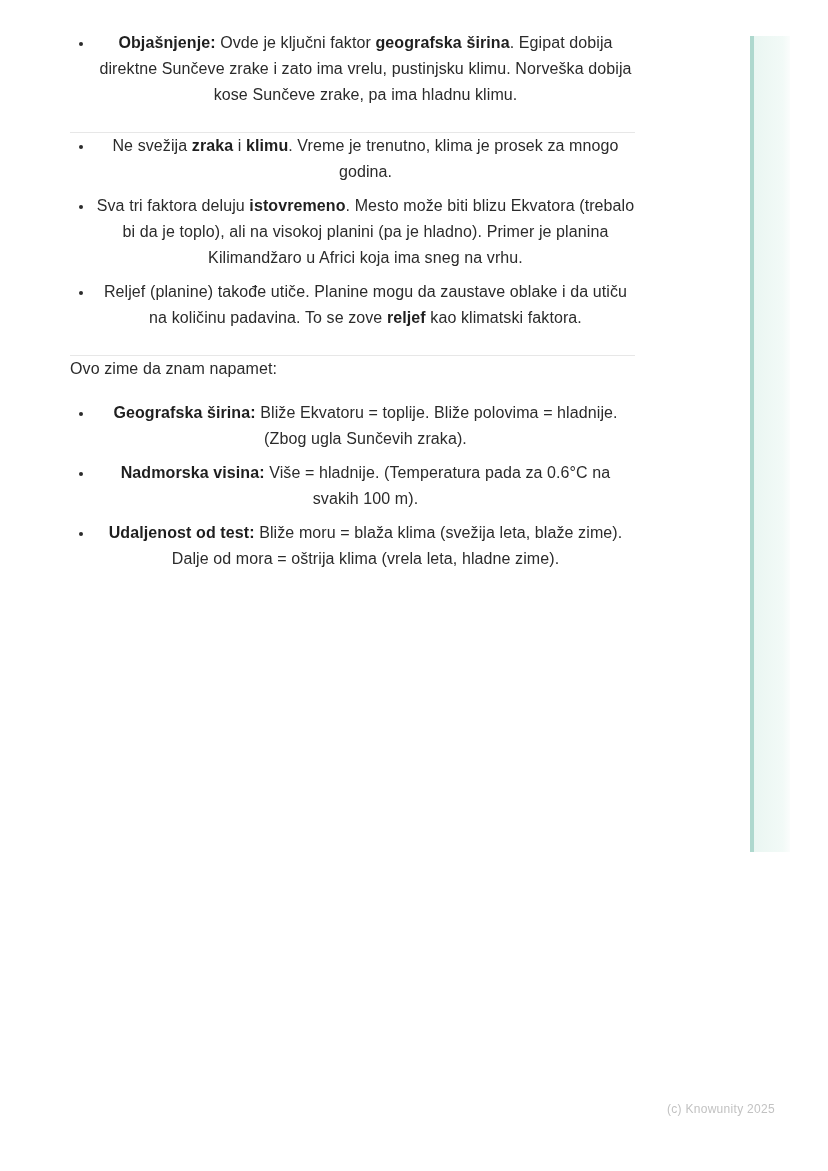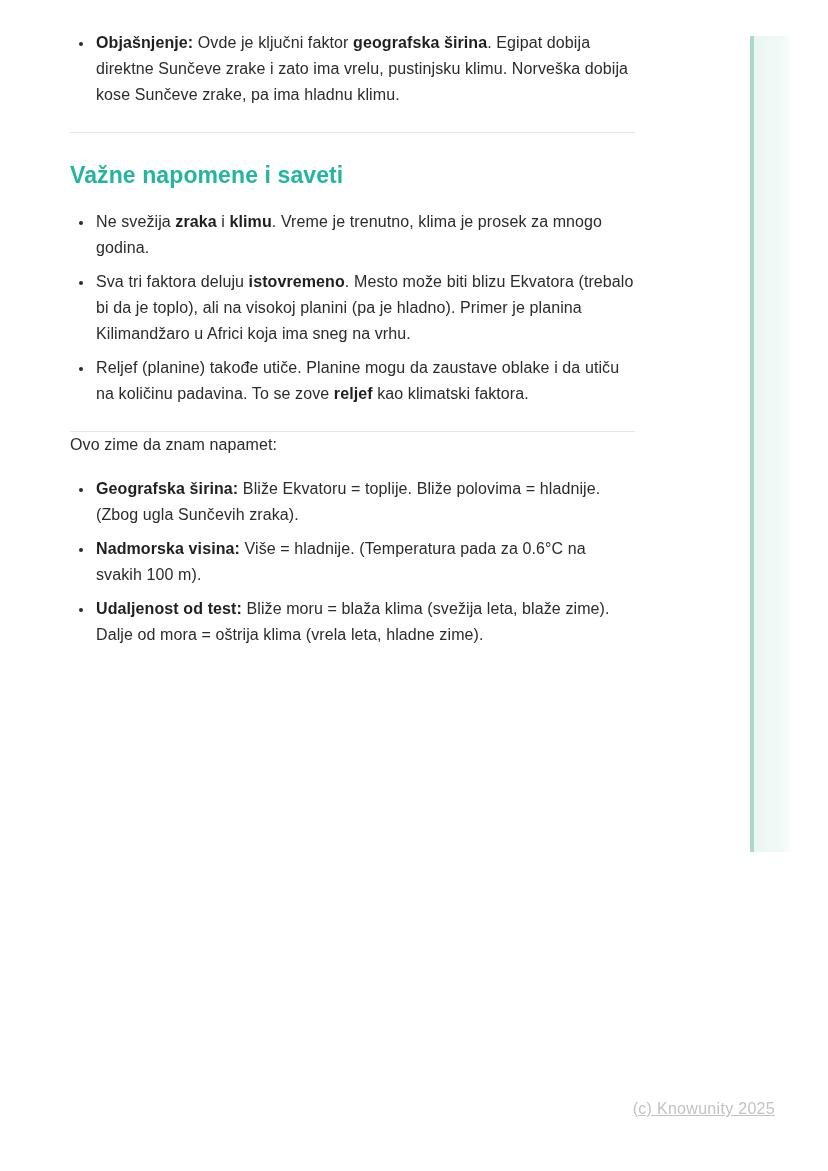--- a/index.html
+++ b/index.html
@@ -29,21 +29,21 @@
   }
   .content{
     position:absolute;
     left:70px;top:30px;
     width:565px;
     color:var(--text);
     font-size:16px;
     line-height:26px;
     letter-spacing:0.1px;
   }
-  ul{margin:0;padding:0 0 0 24px;list-style:disc;}
+  ul{margin:0;padding:0 0 0 24px;list-style:disc;text-align:center;}
   li{margin:0 0 8px 0;padding-left:2px;}
   li::marker{color:var(--text);font-size:14px;}
   .seg-b{font-weight:700;color:#1f1f1f;}
   hr.divider{
     border:none;
     border-top:1px solid var(--divider);
     margin:24px 0 0 0;
     height:0;
   }
   h2.section-heading{
@@ -55,41 +55,39 @@
     letter-spacing:0.1px;
   }
   p.intro-line{margin:0 0 18px 0;}
   p.checklist{
     margin:16px 0 0 0;
     text-align:justify;
   }
   .page-footer{
     position:absolute;
     right:53px;top:1102px;
-    font-size:16px;
+    font-size:12px;
     line-height:14px;
     color:var(--footer-text);
     letter-spacing:0.3px;
-    text-decoration:underline;
   }
 </style>
 </head>
 <body>
 
 <div class="accent-strip"></div>
 
 <div class="content">
 
   <ul>
     <li><span class="seg-b">Objašnjenje:</span><span> Ovde je ključni faktor </span><span class="seg-b">geografska širina</span><span>. Egipat dobija direktne Sunčeve zrake i zato ima vrelu, pustinjsku klimu. Norveška dobija kose Sunčeve zrake, pa ima hladnu klimu.</span></li>
   </ul>
 
   <hr class="divider">
 
-  <h2 class="section-heading">Važne napomene i saveti</h2>
 
   <ul>
     <li><span>Ne svežija </span><span class="seg-b">zraka</span><span> i </span><span class="seg-b">klimu</span><span>. Vreme je trenutno, klima je prosek za mnogo godina.</span></li>
     <li><span>Sva tri faktora deluju </span><span class="seg-b">istovremeno</span><span>. Mesto može biti blizu Ekvatora (trebalo bi da je toplo), ali na visokoj planini (pa je hladno). Primer je planina Kilimandžaro u Africi koja ima sneg na vrhu.</span></li>
     <li><span>Reljef (planine) takođe utiče. Planine mogu da zaustave oblake i da utiču na količinu padavina. To se zove </span><span class="seg-b">reljef</span><span> kao klimatski faktora.</span></li>
   </ul>
 
   <hr class="divider">
 
 

